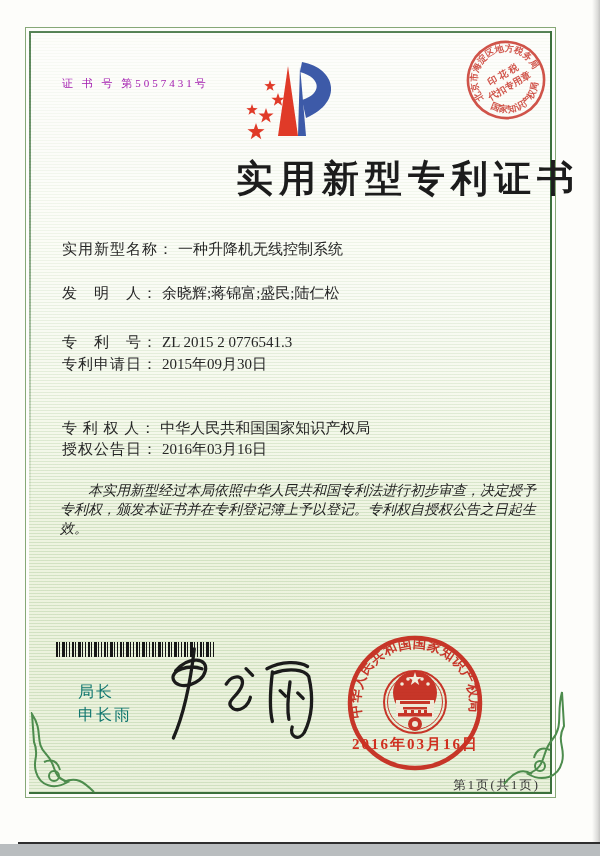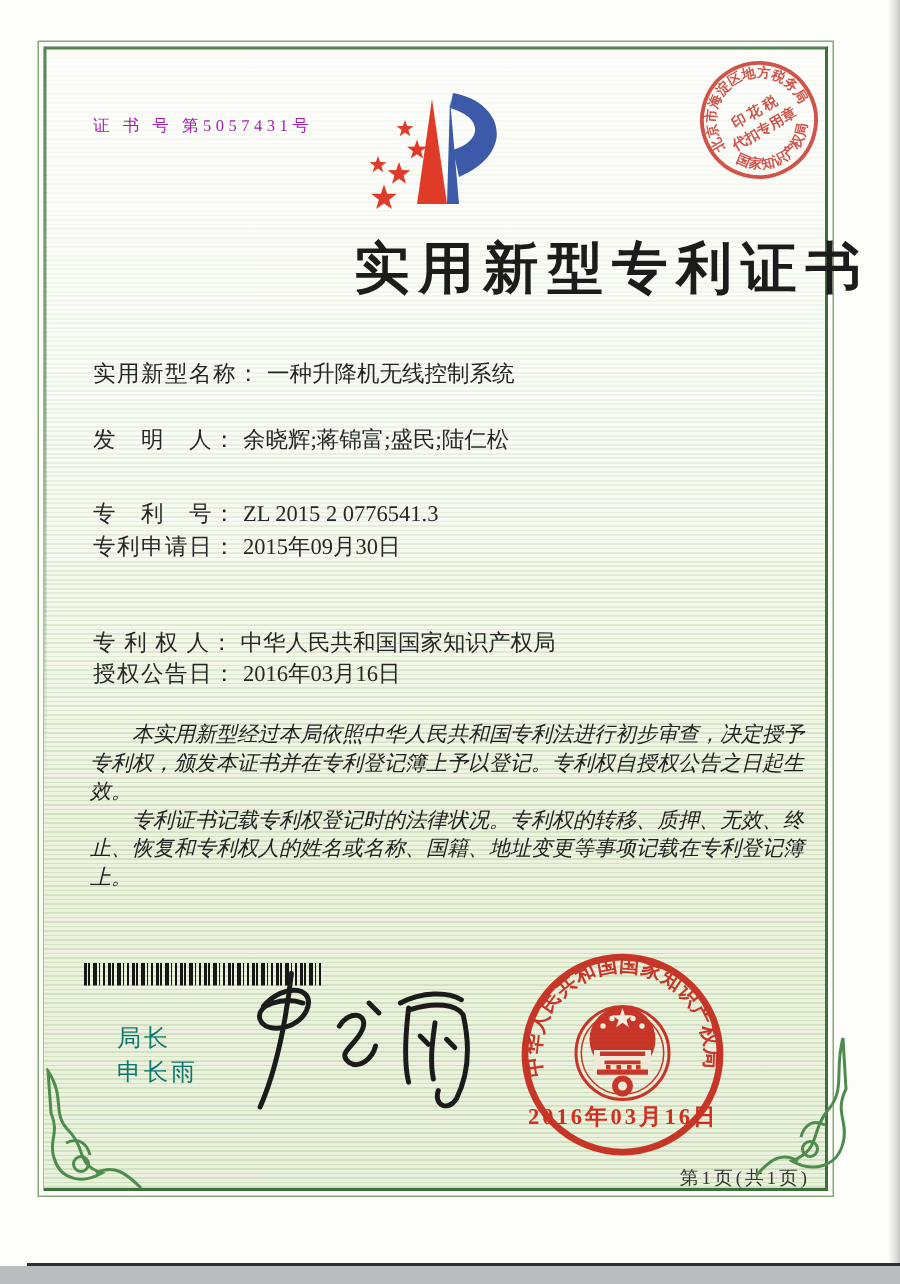--- a/index.html
+++ b/index.html
@@ -117,21 +117,20 @@
 </div>
 <div class="field" style="top:419px">
   <span class="flabel">专 利 权 人：</span><span class="fvalue">中华人民共和国国家知识产权局</span>
 </div>
 <div class="field" style="top:440px">
   <span class="flabel">授权公告日：</span><span class="fvalue">2016年03月16日</span>
 </div>
 
 <div class="bodytext">
   <p>本实用新型经过本局依照中华人民共和国专利法进行初步审查，决定授予专利权，颁发本证书并在专利登记簿上予以登记。专利权自授权公告之日起生效。</p>
-  <p>专利证书记载专利权登记时的法律状况。专利权的转移、质押、无效、终止、恢复和专利权人的姓名或名称、国籍、地址变更等事项记载在专利登记簿上。</p>
 </div>
 
 <div class="barcode"></div>
 
 <div class="juzhang">局长</div>
 <div class="juzhang-name">申长雨</div>
 
 <svg class="signature" width="165" height="100" viewBox="0 0 150 90">
   <g fill="none" stroke="#1b1b1b" stroke-width="3" stroke-linecap="round">
     <path d="M16,24 C28,10 46,12 43,24 C40,37 18,42 14,32 C11,23 28,18 40,22"></path>

